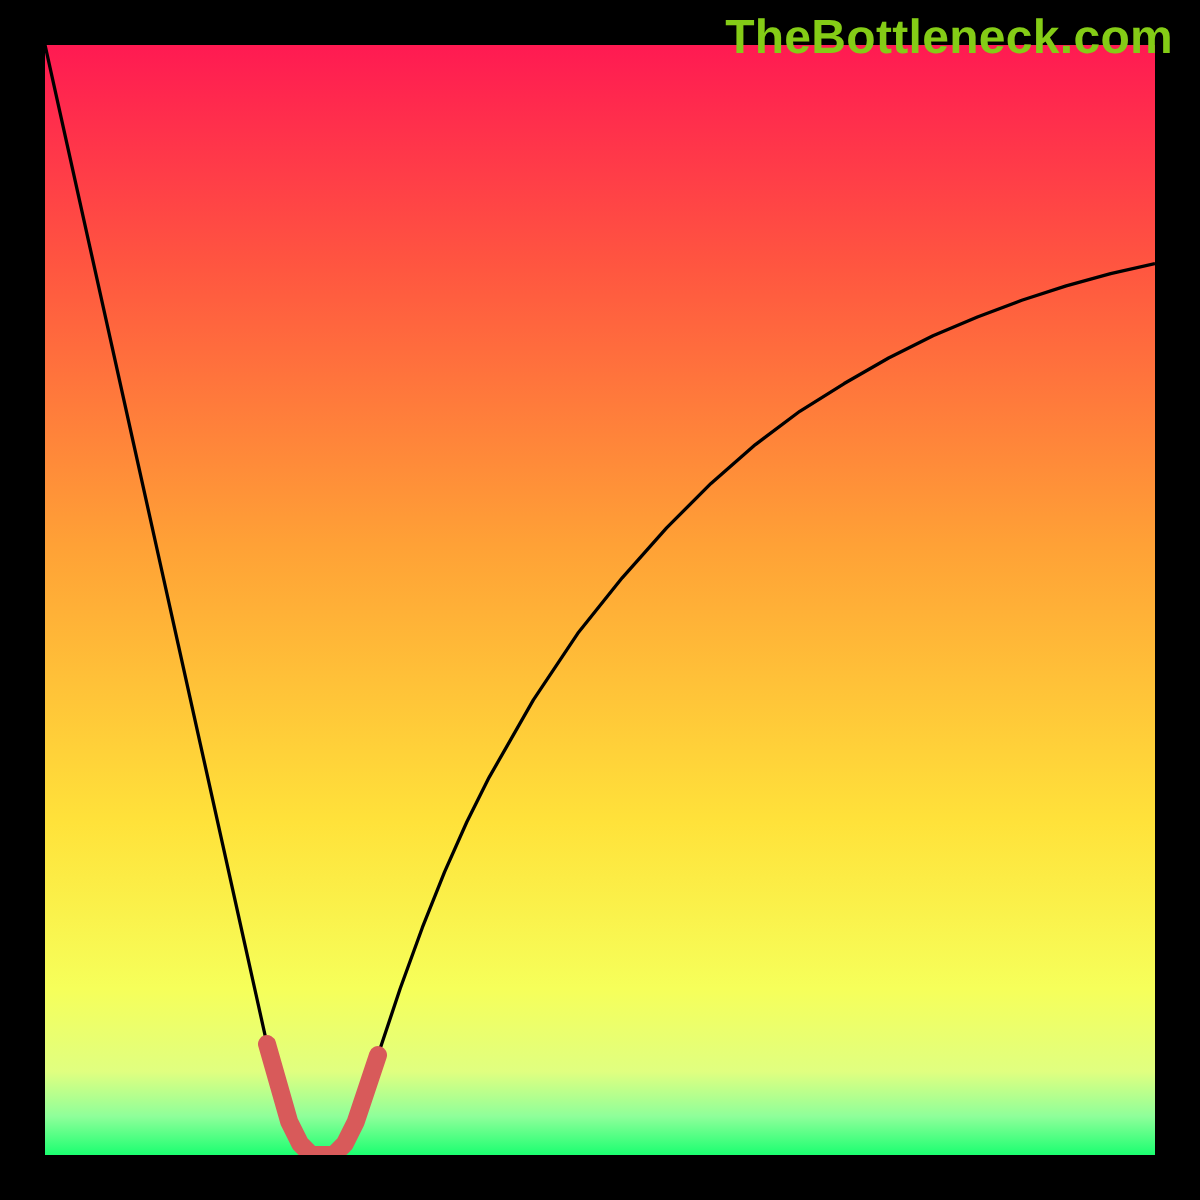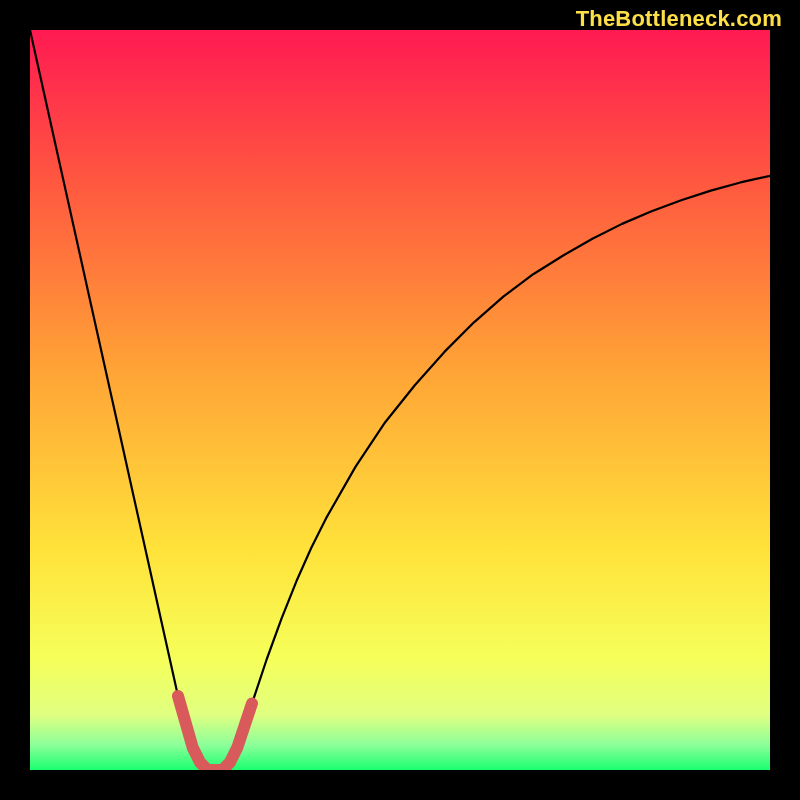--- a/index.html
+++ b/index.html
@@ -8,23 +8,23 @@
     position: relative;
     width: 800px;
     height: 800px;
     background: #000;
   }
   .watermark {
     position: absolute;
     top: 6px;
     right: 18px;
     font-family: Arial, Helvetica, sans-serif;
-    font-size: 22px;
+    font-size: 32px;
     font-weight: 600;
-    color: #fde047;
+    color: #84cc16;
     letter-spacing: 0.2px;
     z-index: 10;
   }
   .plot {
     position: absolute;
     left: 30px;
     top: 30px;
     width: 740px;
     height: 740px;
   }

